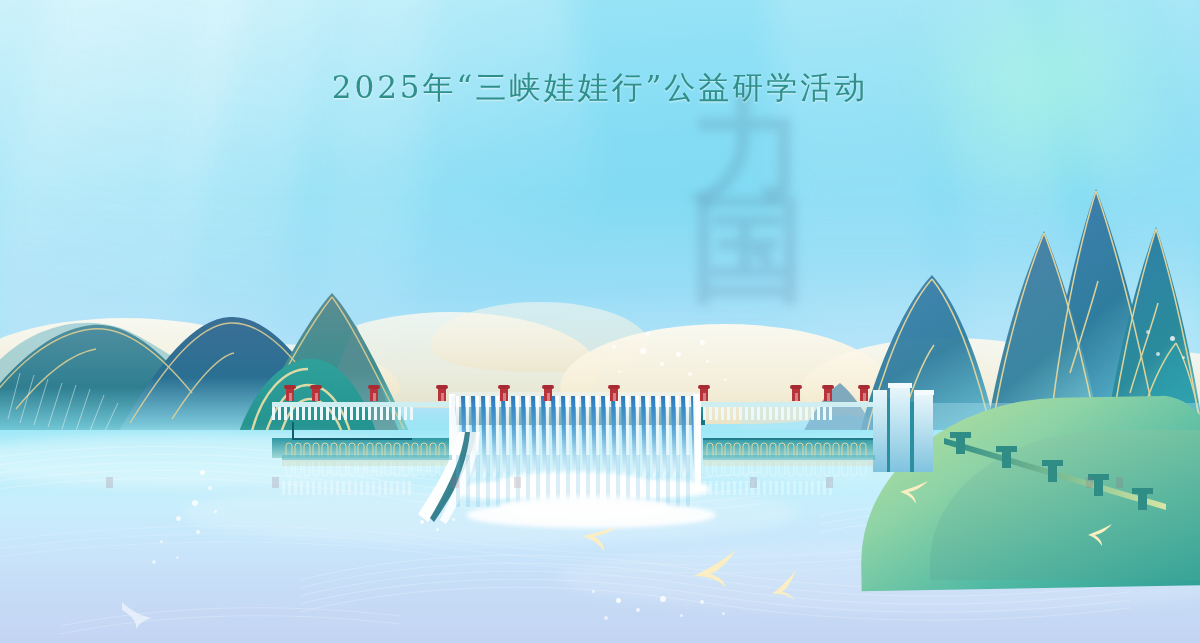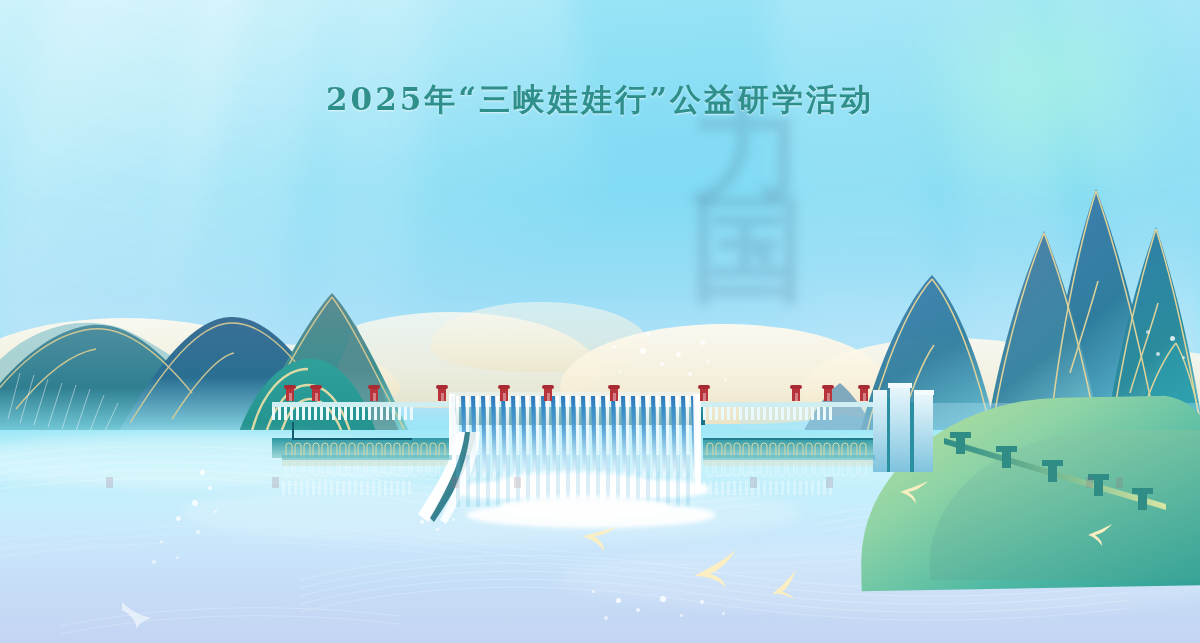--- a/index.html
+++ b/index.html
@@ -209,25 +209,25 @@
     line-height:93px;
     font-weight:bold;
     letter-spacing:8px;
     font-family:"DejaVu Sans","Liberation Sans",sans-serif;
     text-shadow:
       3px 4px 0 #243a52,
       4px 5px 1px rgba(26,46,66,.85),
       6px 8px 9px rgba(20,40,60,.35);
   }
   .subtitle{
-    margin-top:20px;
+    margin-top:8px;
     color:#2f8f8b;
     font-size:31px;
     line-height:38px;
-    font-weight:bold;
+    font-weight:normal;
     letter-spacing:3px;
     font-family:"DejaVu Serif","Liberation Serif",serif;
     text-shadow:0 1px 2px rgba(255,255,255,.65);
   }
 </style>
 </head>
 <body>
 
 <div class="stage">
 

